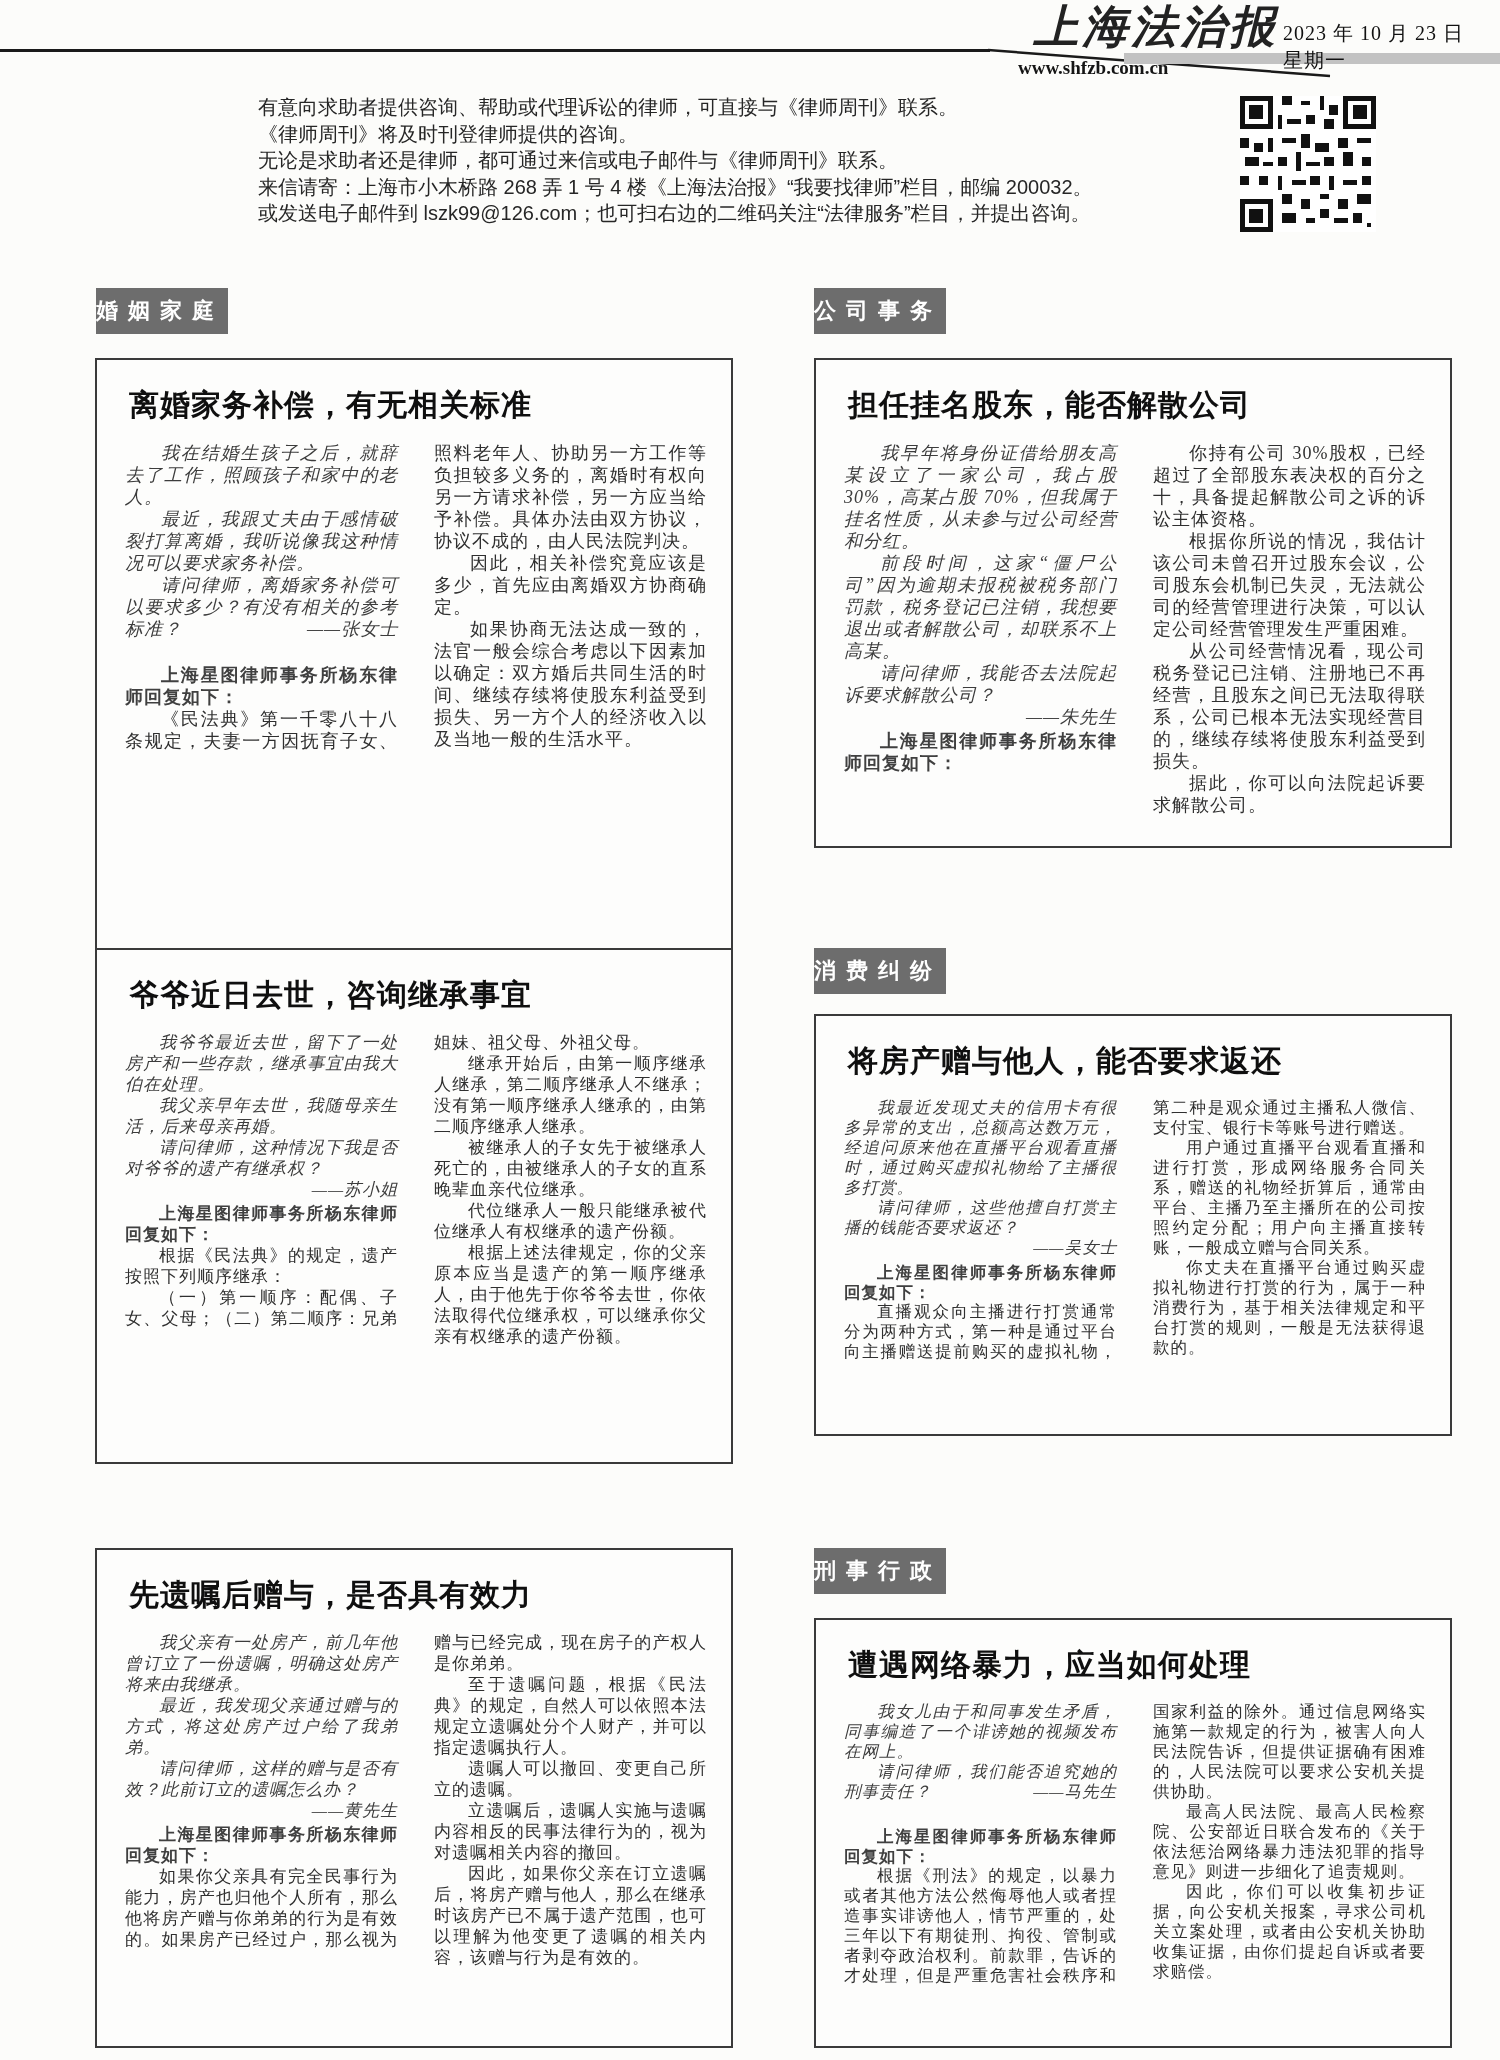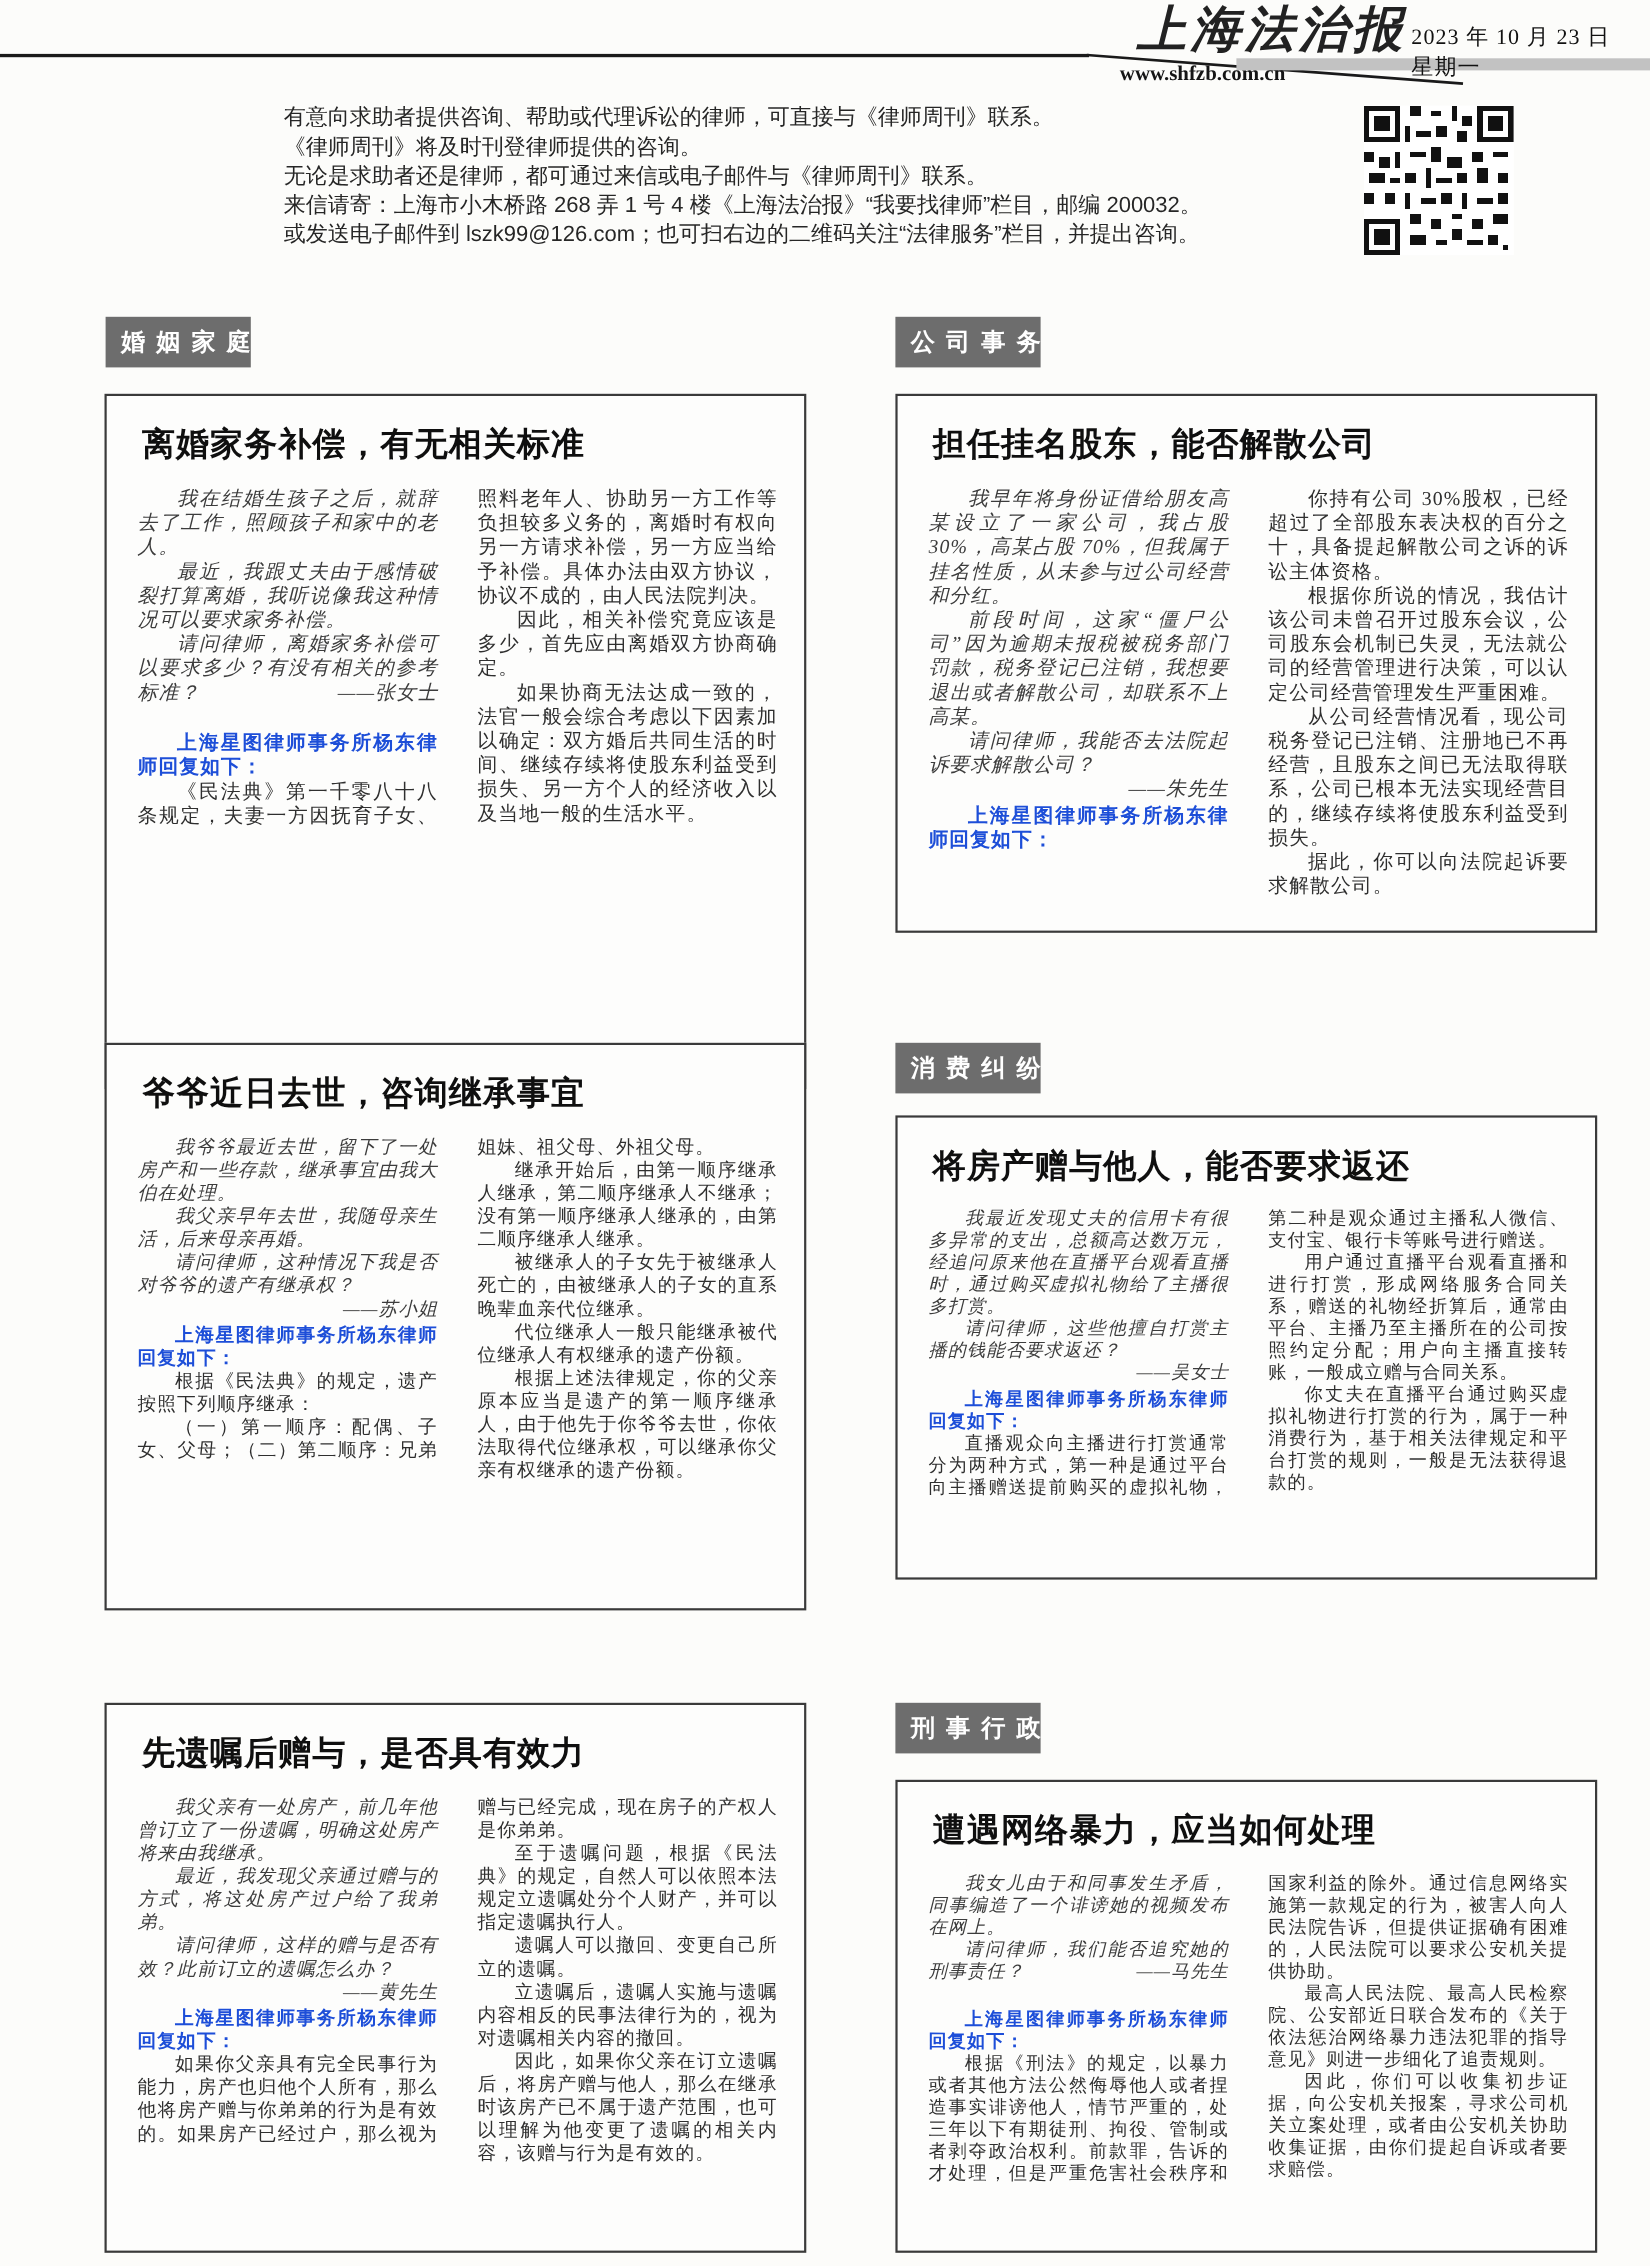--- a/index.html
+++ b/index.html
@@ -18,37 +18,37 @@
 
   
   .intro{position:absolute;left:258px;top:94px;width:830px;
     font-size:20px;line-height:26.5px;color:#262626;}
   .intro div{white-space:nowrap;}
 
   .qr{position:absolute;left:1240px;top:96px;width:136px;height:136px;background:#fff;}
 
   
   .tag{position:absolute;width:132px;height:46px;background:#6d6d6d;color:#ffffff;
-    display:flex;align-items:center;justify-content:flex-end;font-size:22px;font-weight:bold;}
+    display:flex;align-items:center;justify-content:flex-start;font-size:22px;font-weight:bold;}
   .tag span{letter-spacing:10px;margin-right:-10px;}
 
   
   .abox{position:absolute;background:#fdfdfc;border:2px solid #3a3a3a;box-sizing:border-box;
     padding:24px 24px 14px 28px;}
   .abox h2{margin:0 0 16px 4px;height:42px;line-height:42px;font-size:30px;font-weight:bold;
     letter-spacing:1px;color:#0f0f0f;font-family:"Liberation Sans",sans-serif;}
   .abody{column-count:2;column-gap:36px;text-align:justify;overflow:hidden;
     font-family:"Liberation Serif",serif;font-size:18px;line-height:22px;
     letter-spacing:1px;color:#2f2f2f;height:calc(100% - 58px);}
   .abox.dense  .abody{font-size:17px;line-height:21px;}
   .abox.denser .abody{font-size:16.5px;line-height:20px;}
   .abody p{margin:0;text-indent:2em;}
   .abody p.q{font-style:italic;color:#3c3c3c;}
   .asker{float:right;font-style:italic;color:#3c3c3c;}
-  .reply-head{font-family:Liberation Sans, sans-serif;font-weight:bold;color:#1d4ed8;
+  .reply-head{font-family:Liberation Sans, sans-serif;font-weight:bold;color:#404040;
     text-indent:2em;margin-top:24px !important;}
 </style>
 </head>
 <body>
 
 <div id="page">
 
   <svg class="header-rules" width="1500" height="90">
     <rect x="0" y="49" width="990" height="3" fill="#1a1a1a"></rect>
     <line x1="988" y1="50" x2="1330" y2="76" stroke="#1a1a1a" stroke-width="2.5"></line>

